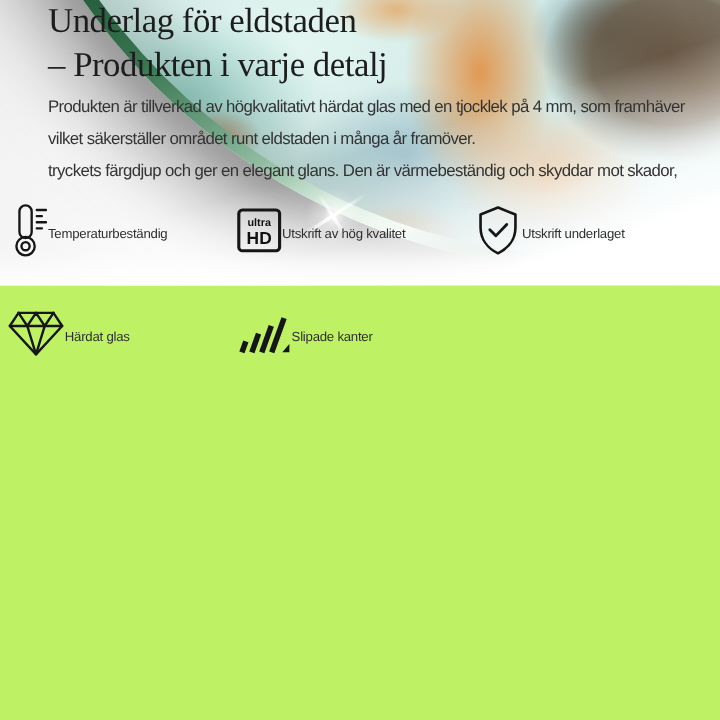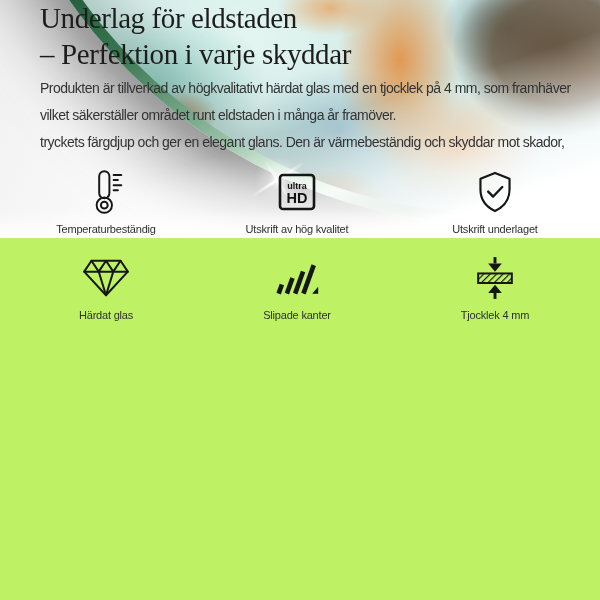--- a/index.html
+++ b/index.html
@@ -81,21 +81,21 @@
     display: block;
     font-size: 14px; line-height: 27px; letter-spacing: -0.5px;
     color: #333333;
     white-space: nowrap;
   }
 
   
   .features { position: relative; height: 165px; margin-top: 11px; }
   .feature {
     position: absolute; width: 200px;
-    display: flex; flex-direction: column; align-items: center;
+    display: flex; align-items: center;
     transform: translateX(-50%);
   }
   .feature .icobox { height: 50px; display: flex; align-items: center; justify-content: center; margin-bottom: 6px; }
   .feature .flabel { font-size: 11px; letter-spacing: -0.2px; color: #2f2f2f; white-space: nowrap; text-align: right; }
   .c1 { left: 66px; } .c2 { left: 257px; } .c3 { left: 455px; }
   .r1 { top: 0; } .r2 { top: 86px; }
   svg .st { fill: none; stroke: #161616; stroke-width: 2.3; stroke-linecap: round; stroke-linejoin: round; }
   svg .fil { fill: #161616; stroke: none; }
   svg text { font-family: "Liberation Sans", sans-serif; fill: #111; }
 </style>
@@ -108,21 +108,21 @@
     <div class="disc-shadow"></div>
     <div class="disc-edge"></div>
     <div class="disc-marble"></div>
     <div class="sparkle"></div>
     <div class="hero-fade"></div>
   </section>
 
   <section class="content">
     <h1 class="title">
       <span>Underlag för eldstaden</span><br>
-      <span>– Perfektion i varje skyddar</span>
+      <span>– Produkten i varje detalj</span>
     </h1>
 
     <p class="desc">
       <span class="dline">Produkten är tillverkad av högkvalitativt härdat glas med en tjocklek på 4 mm, som framhäver</span>
       <span class="dline">vilket säkerställer området runt eldstaden i många år framöver.</span>
       <span class="dline">tryckets färgdjup och ger en elegant glans. Den är värmebeständig och skyddar mot skador,</span>
     </p>
 
     <div class="features">
 
@@ -177,33 +177,16 @@
           <svg width="48" height="40" viewBox="0 0 52 44">
             <path class="st" style="stroke-width:2.2" d="M10 3 L42 3 L50 15 L26 41 L2 15 Z"></path>
             <path class="st" style="stroke-width:2.2" d="M10 3 L18 15 L26 3 L34 15 L42 3"></path>
             <path class="st" style="stroke-width:2.2" d="M2 15 H50"></path>
             <path class="st" style="stroke-width:2.2" d="M18 15 L26 41 M34 15 L26 41"></path>
           </svg>
         </div>
         <div class="flabel">Härdat glas</div>
       </div>
 
-      <div class="feature c3 r2">
-        <div class="icobox">
-          <svg width="40" height="46" viewBox="0 0 44 48">
-            <defs>
-              <pattern id="hatch" patternUnits="userSpaceOnUse" width="5" height="5" patternTransform="rotate(45)">
-                <line x1="0" y1="0" x2="0" y2="5" stroke="#161616" stroke-width="2.6"></line>
-              </pattern>
-            </defs>
-            <line x1="22" y1="1" x2="22" y2="8" stroke="#161616" stroke-width="3.2"></line>
-            <polygon class="fil" points="14.5,8 29.5,8 22,17"></polygon>
-            <rect x="3.5" y="19" width="37" height="10.5" fill="url(#hatch)" stroke="#161616" stroke-width="2.2"></rect>
-            <polygon class="fil" points="14.5,40.5 29.5,40.5 22,31.5"></polygon>
-            <line x1="22" y1="40.5" x2="22" y2="47" stroke="#161616" stroke-width="3.2"></line>
-          </svg>
-        </div>
-        <div class="flabel">Tjocklek 4 mm</div>
-      </div>
 
     </div>
   </section>
 </div>
 
 </body></html>

